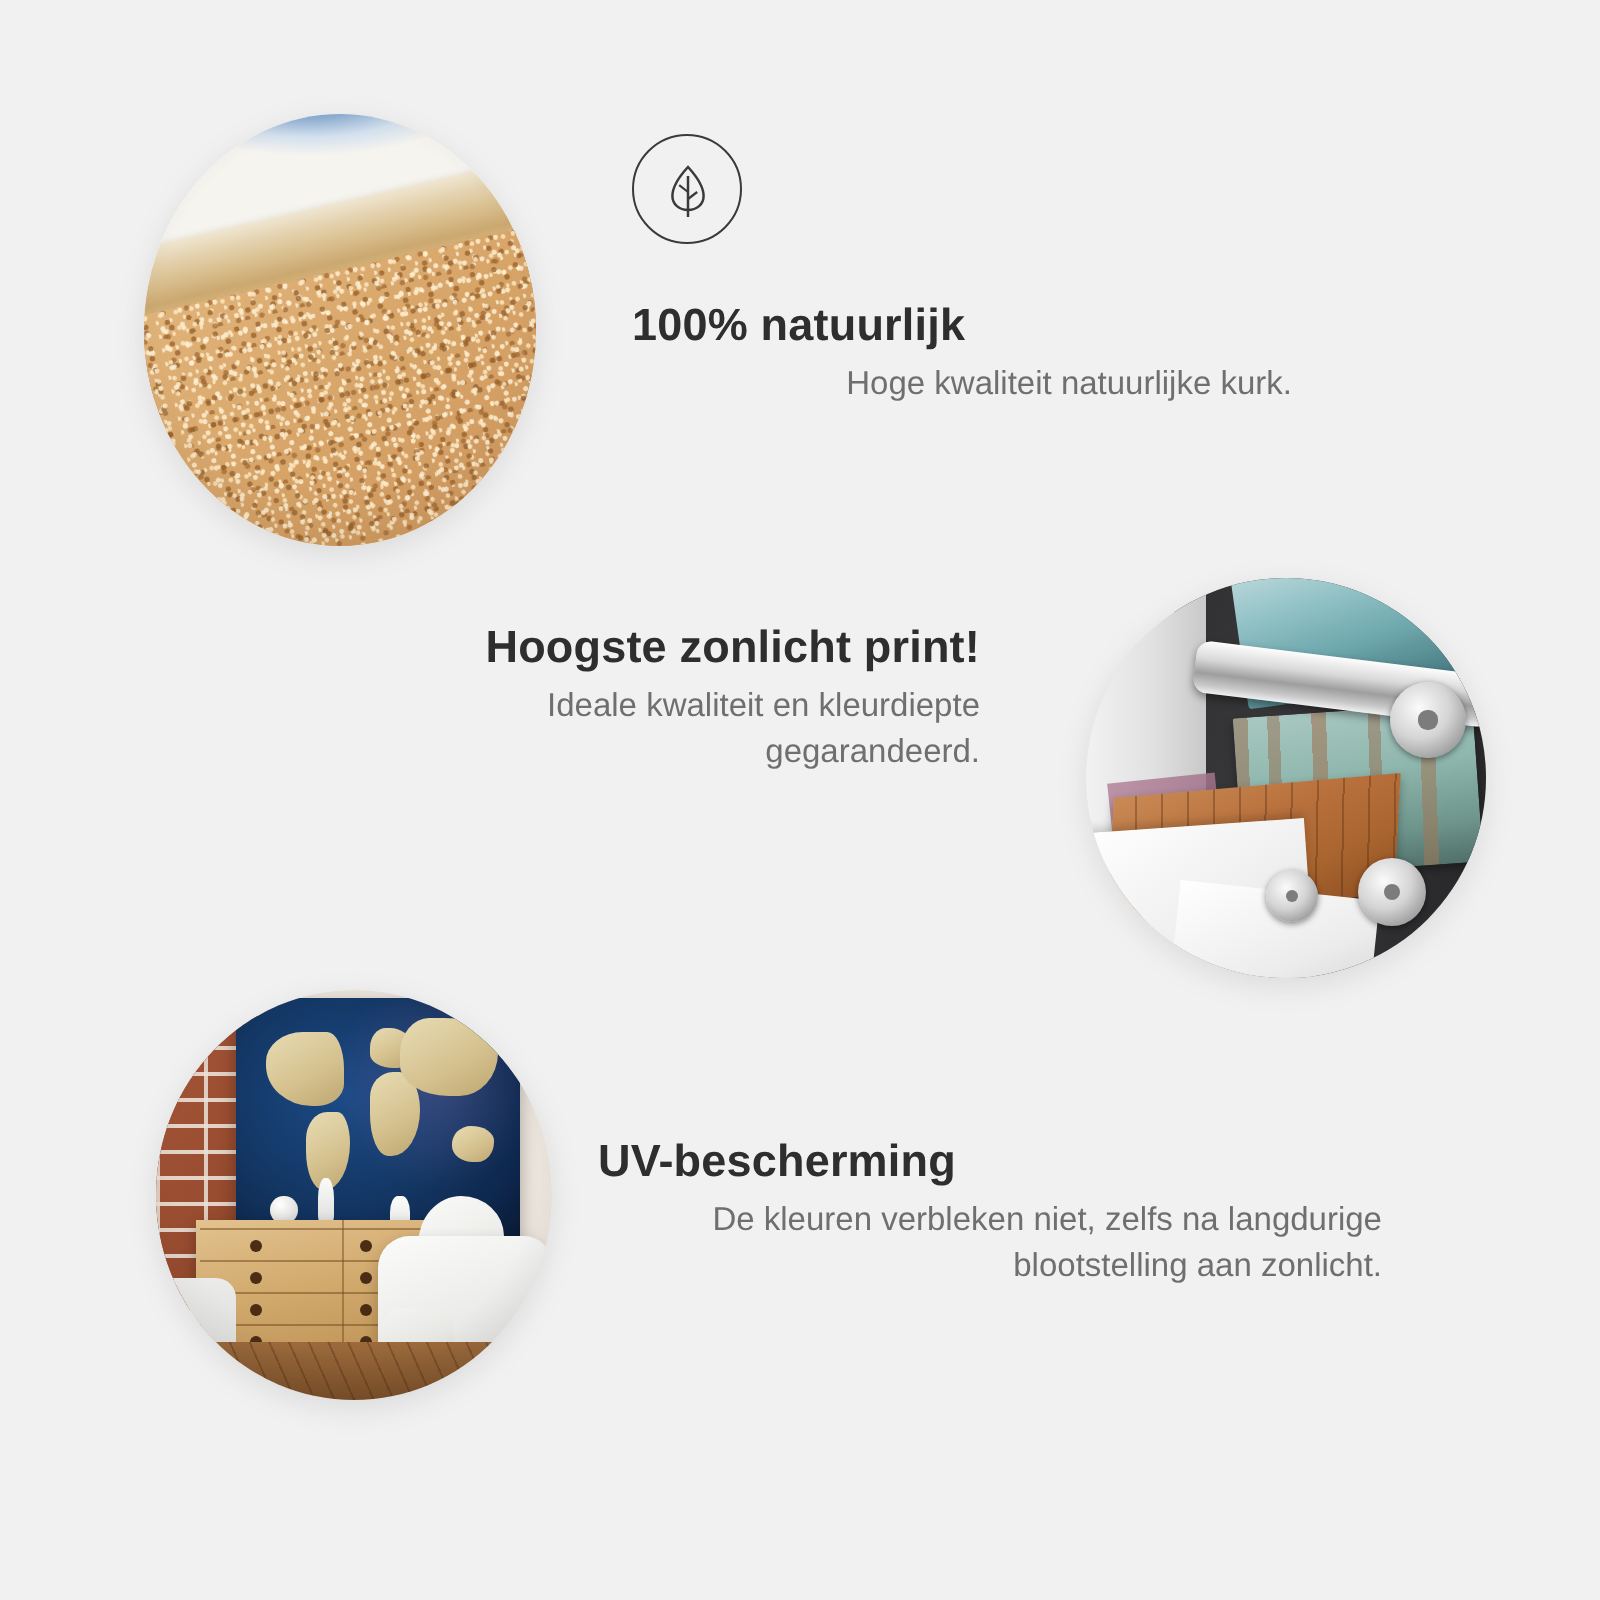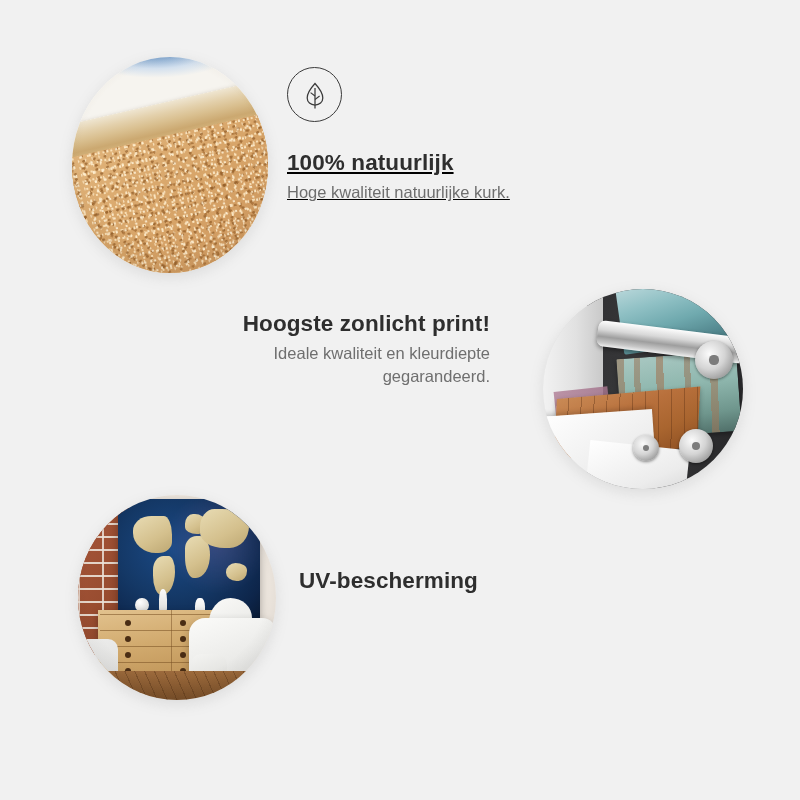--- a/index.html
+++ b/index.html
@@ -289,23 +289,24 @@
     color: #2e2e2e;
     letter-spacing: .1px;
     line-height: 1.25;
   }
   .feature p {
     margin: 4px 0 0 0;
     font-size: 16.5px;
     font-weight: normal;
     color: #6f6f6f;
     line-height: 1.38;
-  }
-
-  #feature-natural { left: 287px; top: 67px; width: 330px; text-decoration: underline; }
+    text-align: right;
+  }
+
+  #feature-natural { left: 316px; top: 67px; width: 330px; }
   #feature-natural .icon-circle { margin-bottom: 27px; }
 
   #feature-print { left: 222px; top: 310px; width: 268px; text-align: right; }
   #feature-print .icon-circle { margin: 0 0 24px auto; }
   #feature-print h2 { font-size: 22.5px; }
 
   #feature-uv { left: 299px; top: 567px; width: 392px; }
   #feature-uv .icon-circle { margin-bottom: 25px; }
 </style>
 </head>
@@ -378,15 +379,16 @@
     <div class="rm-dividerline"></div>
     <div class="rm-pillow"></div>
     <div class="rm-chair"></div>
     <div class="rm-chair2"></div>
     <div class="rm-floor"></div>
     <div class="rm-vignette"></div>
   </div>
 
   <div class="feature" id="feature-uv">
     <h2>UV-bescherming</h2>
+    <p>De kleuren verbleken niet, zelfs na langdurige blootstelling aan zonlicht.</p>
   </div>
 
 </div>
 
 </body></html>

